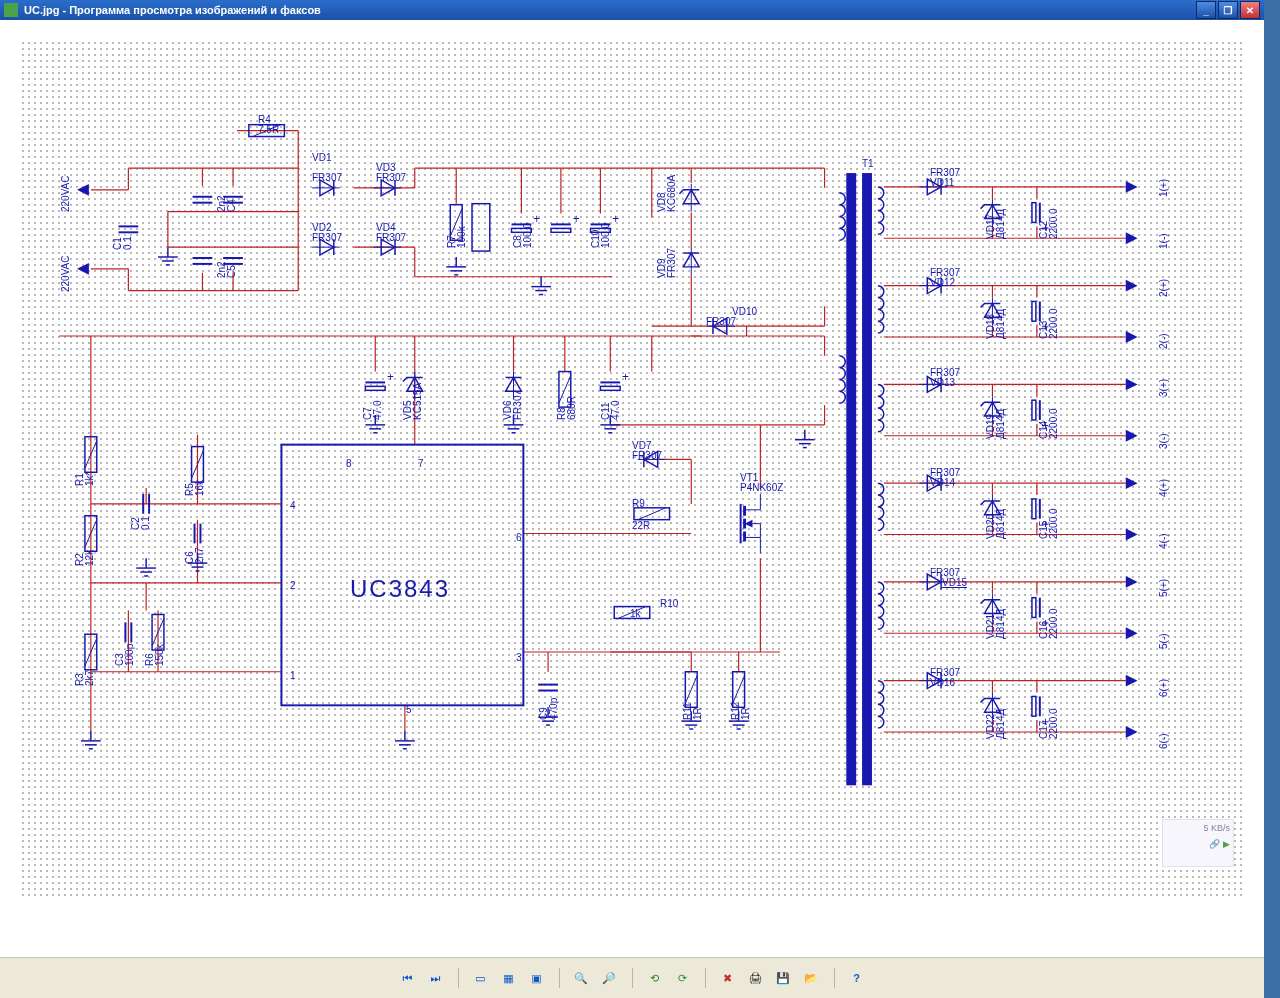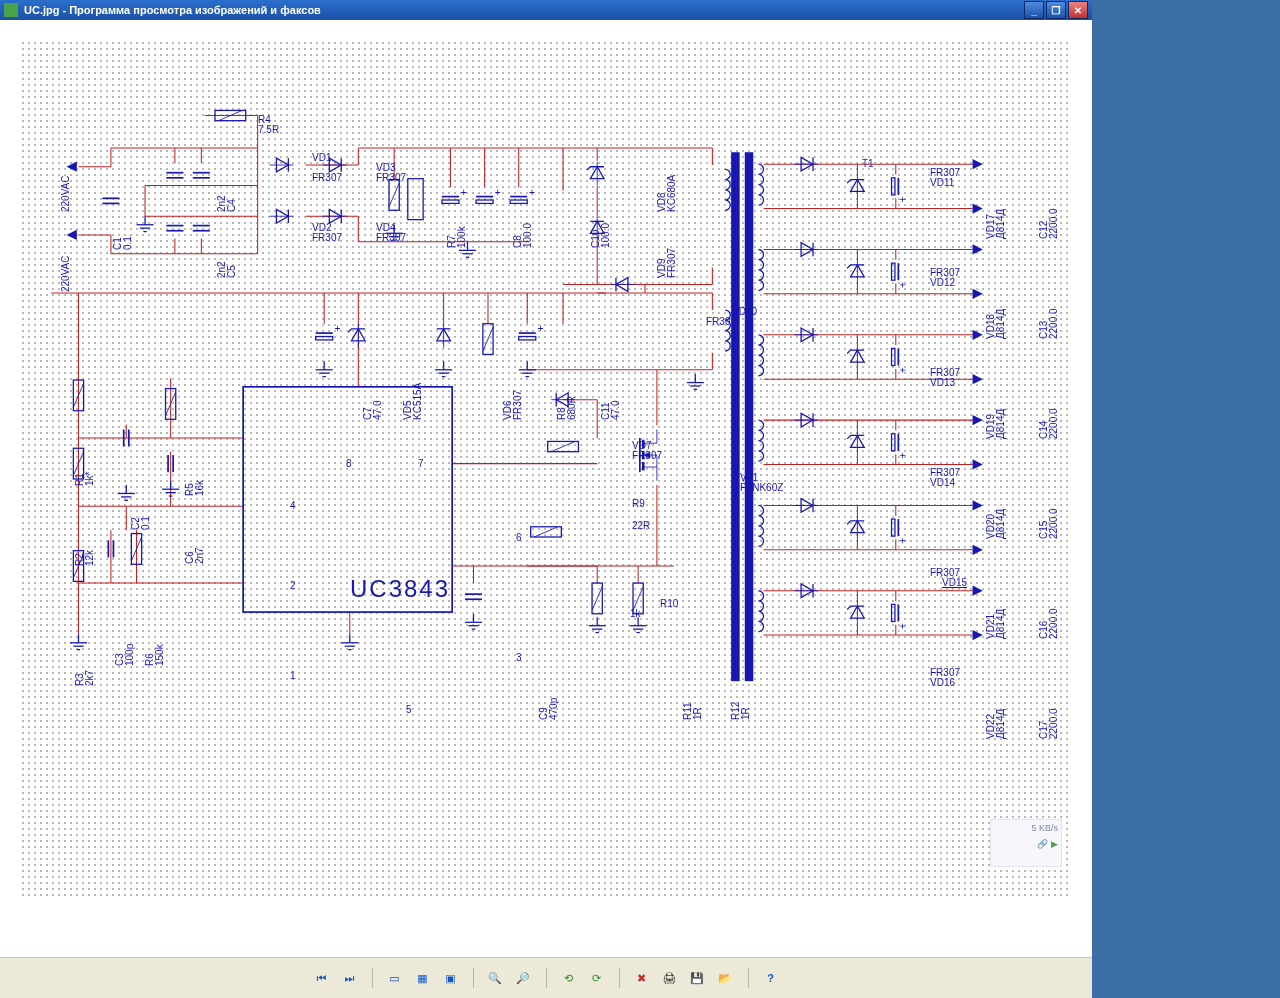--- a/index.html
+++ b/index.html
@@ -1,16 +1,16 @@
 <!DOCTYPE html>
 <html><head>
 <meta charset="utf-8">
 <style>
   html, body { margin:0; padding:0; height:100%; font-family:"Tahoma",sans-serif; font-size:11px; background:#3a6ea5; }
-  .window { width:1092px; height:998px; display:flex; flex-direction:column; background:#ece9d8;border-radius:13px; }
+  .window { width:1264px; height:998px; display:flex; flex-direction:column; background:#ece9d8;border-radius:13px; }
   .titlebar { height:20px; background:linear-gradient(#2a6ecb,#1c50a8); color:#fff; display:flex; align-items:center;
               padding:0 4px; font-weight:bold; font-size:11px; }
   .titlebar .spacer { flex:1; }
   .winbtn { width:18px; height:16px; margin-left:2px; background:linear-gradient(#4f8de0,#1c50a8); border:1px solid #0b2a66;
             display:inline-flex; align-items:center; justify-content:center; color:#fff; font-size:10px; }
   .winbtn.close { background:linear-gradient(#f08080,#c03030); }
   .content { flex:1; background:#fff; position:relative; }
   .canvas { position:absolute; inset:0; overflow:hidden; }
   .dotgrid { position:absolute; inset:20px 20px 60px 20px;
              background-image:radial-gradient(#b8b8b8 1px, transparent 1px);

